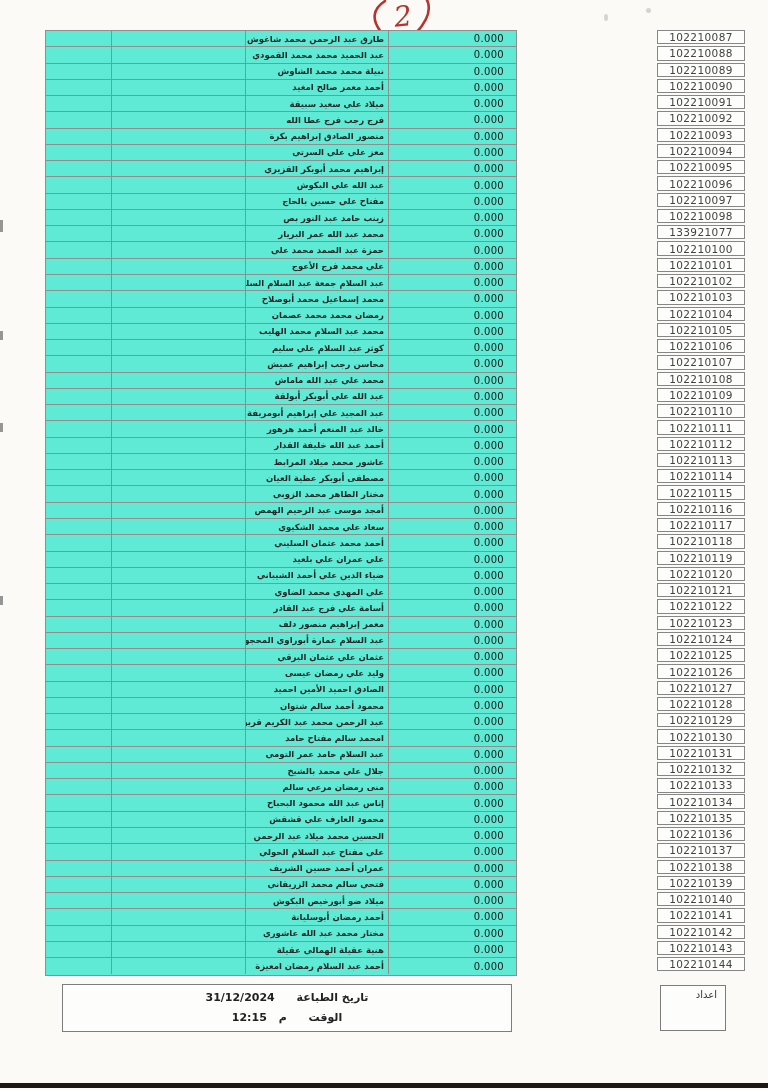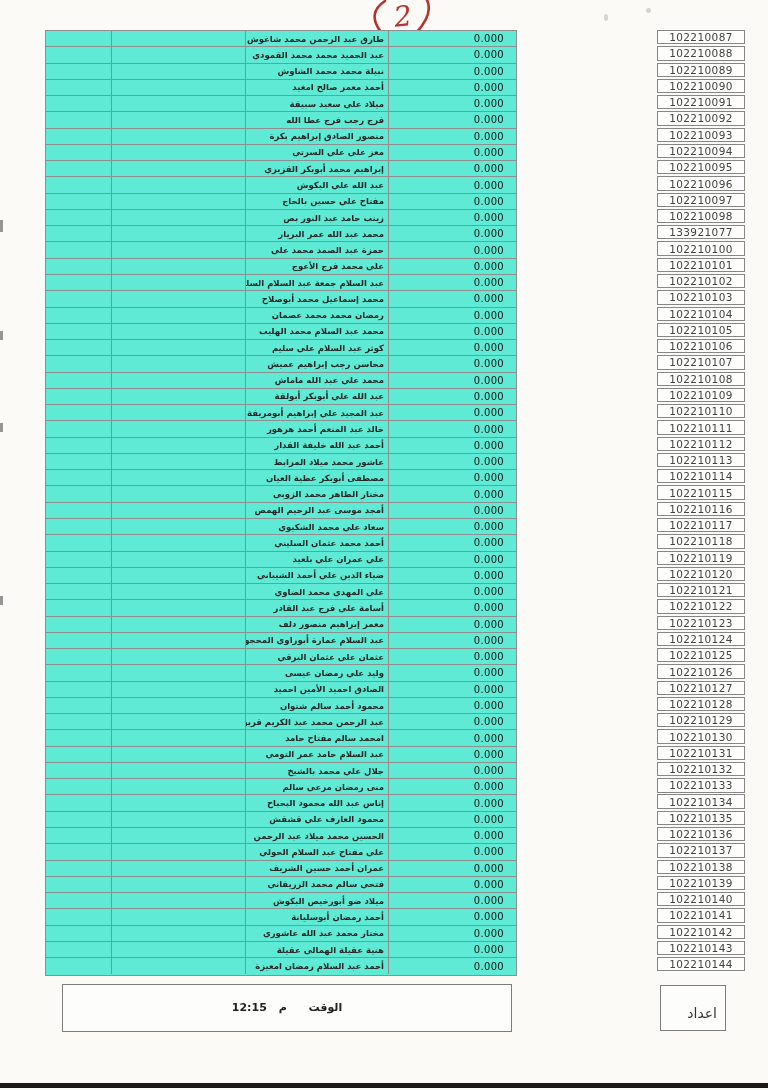--- a/index.html
+++ b/index.html
@@ -46,22 +46,22 @@
     position:absolute;left:62px;top:984px;width:450px;height:48px;
     border:1px solid #7c7c7c;box-sizing:border-box;background:#fdfdfb;
     display:flex;flex-direction:column;justify-content:center;
   }
   .fline{direction:rtl;text-align:center;font-size:11px;font-weight:700;color:#222;line-height:20px;}
   .fline .lbl{margin-left:18px;}
   .fline .val{letter-spacing:.3px;}
   .prepared-box{
     position:absolute;left:660px;top:985px;width:66px;height:46px;
     border:1px solid #7c7c7c;box-sizing:border-box;background:#fdfdfb;
-    direction:rtl;text-align:right;padding:19px 8px;
-    font-size:14px;color:#333;
+    direction:rtl;text-align:right;padding:3px 8px;
+    font-size:10px;color:#333;
   }
   
   .scan-bar{position:absolute;left:0;top:1083px;width:768px;height:5px;background:#1c1712;}
   .edge-tick{position:absolute;left:0;width:3px;background:#444;opacity:.55;}
   .speck{position:absolute;background:#9a9a9a;opacity:.4;border-radius:50%;}
 </style>
 </head>
 <body>
 
 <svg class="annotation" viewBox="0 0 90 40">
@@ -420,20 +420,24 @@
     <div class="idcell">102210139</div>
     <div class="idcell">102210140</div>
     <div class="idcell">102210141</div>
     <div class="idcell">102210142</div>
     <div class="idcell">102210143</div>
     <div class="idcell">102210144</div>
   </div>
 
 <div class="footer-box">
   <div class="fline">
+    <span class="lbl">تاريخ الطباعة</span>
+    <span class="val">31/12/2024</span>
+  </div>
+  <div class="fline">
     <span class="lbl">الوقت</span>
     <span>م</span>
     <span class="val" style="margin-right:8px;">12:15</span>
   </div>
 </div>
 
 <div class="prepared-box">
   <span>اعداد</span>
 </div>
 

